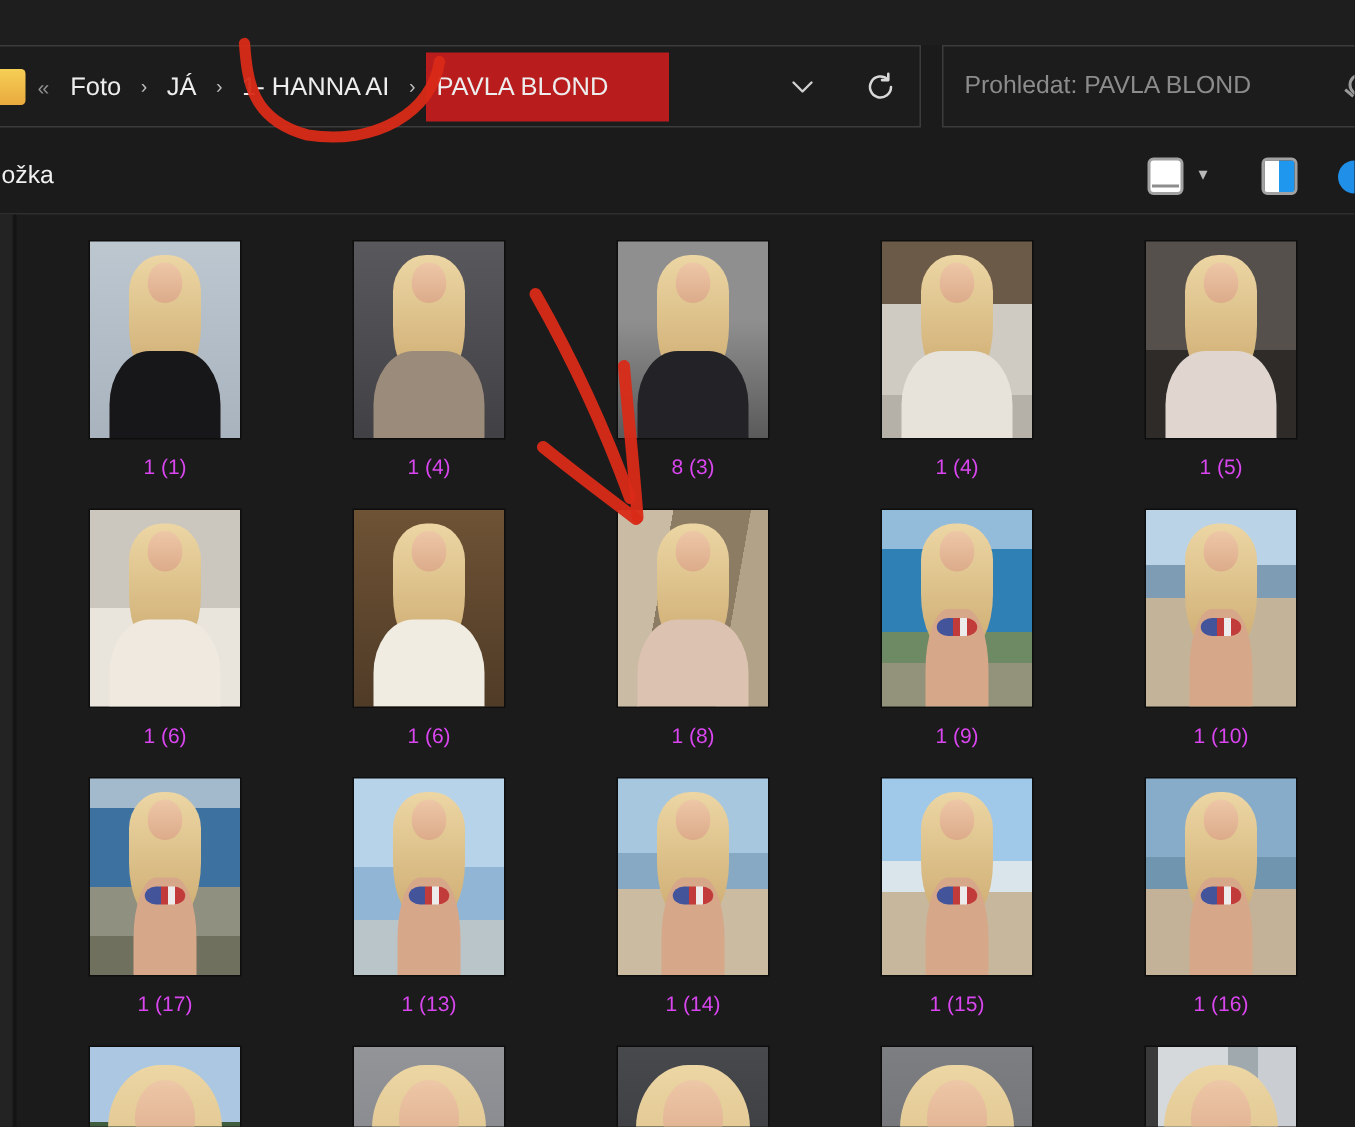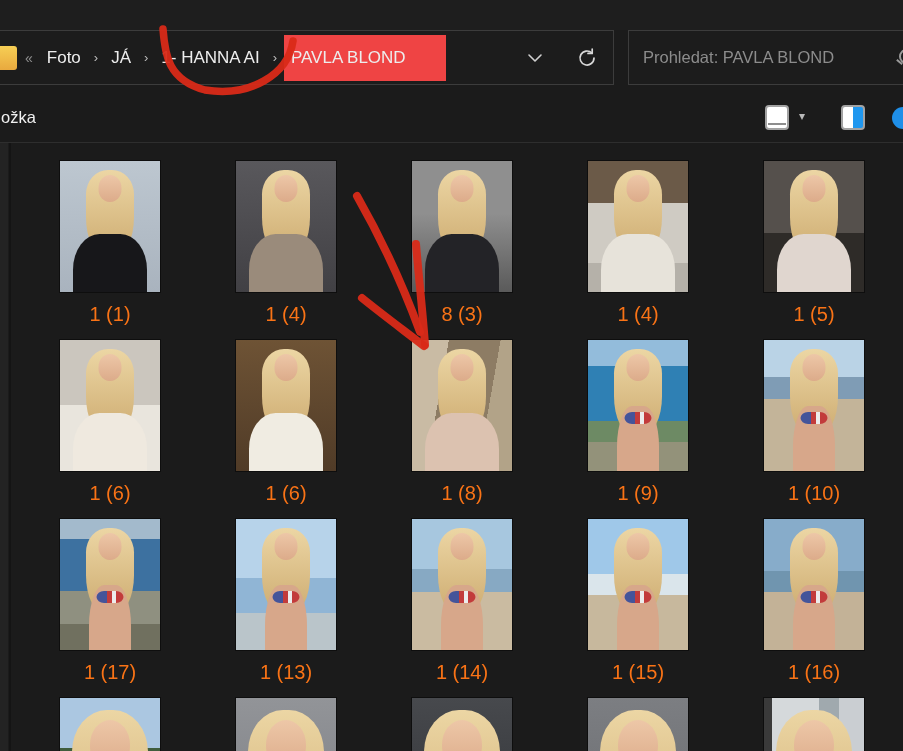--- a/index.html
+++ b/index.html
@@ -30,21 +30,21 @@
   .magnifier{position:absolute;right:2px;top:17px;width:20px;height:20px;}
   .magnifier .lens{position:absolute;left:4px;top:1px;width:11px;height:11px;border:2px solid #9a9a9a;border-radius:50%;}
   .magnifier .handle{position:absolute;left:1px;top:13px;width:7px;height:2px;background:#9a9a9a;transform:rotate(40deg);}
   .folder-glyph{
     width:22px;height:24px;margin-left:-4px;margin-right:6px;flex:none;
     background:linear-gradient(180deg,#f6cf55,#e9a93e);
     border-radius:0 3px 3px 0;
   }
   .back-chevrons{color:#8f8f8f;font-size:14px;margin:0 8px 0 2px;flex:none;}
   .crumb{color:#ededed;font-size:17px;padding:13px 6px;flex:none;white-space:nowrap;cursor:default;}
-  .crumb.sel{background:#ef4444;padding-left:7px;padding-right:40px;}
+  .crumb.sel{background:#b91c1c;padding-left:7px;padding-right:40px;}
   .crumb-sep{color:#bdbdbd;font-size:13px;margin:0 7px;flex:none;}
   .addr-spacer{flex:1;}
   .addr-chevron{flex:none;margin-right:30px;width:22px;height:22px;}
   .addr-refresh{flex:none;margin-right:15px;width:22px;height:22px;}
   .addr-chevron svg,.addr-refresh svg{display:block;}
   
   .toolbar{position:absolute;left:0;top:85px;width:903px;height:57px;padding-left:25px;}
   .nf-label{position:absolute;left:1px;top:23px;color:#f0f0f0;font-size:16.5px;}
   .view-btn1{position:absolute;left:765px;top:20px;width:24px;height:25px;
     border:2px solid #a2a2a2;border-radius:4px;background:#ffffff;box-sizing:border-box;}
@@ -57,21 +57,21 @@
   
   .content{position:absolute;left:0;top:142px;width:903px;height:609px;border-top:1px solid #2e2e2e;box-sizing:border-box;}
   .left-strip{position:absolute;left:0;top:0;width:8px;height:609px;background:#232323;}
   .left-line{position:absolute;left:9px;top:0;width:2px;height:609px;background:#141414;}
   .file-grid{
     position:absolute;left:60px;top:18px;
     display:grid;grid-template-columns:repeat(5,100px);column-gap:76px;grid-auto-rows:179px;
   }
   .tile{width:100px;position:relative;cursor:default;}
   .thumb{width:100px;height:131px;position:relative;overflow:hidden;box-shadow:0 0 0 1px rgba(0,0,0,.45);}
-  .tile-label{width:100px;text-align:center;color:#f97316;font-size:20px;margin-top:11px;}
+  .tile-label{width:100px;text-align:center;color:#d946ef;font-size:14px;margin-top:11px;}
   
   .hair{position:absolute;left:50%;top:7%;width:48%;height:66%;transform:translateX(-50%);
     background:linear-gradient(180deg,#ecd6a4,#cdab70);border-radius:46% 46% 42% 42% / 28% 28% 46% 46%;}
   .face{position:absolute;left:50%;top:11%;width:23%;height:20%;transform:translateX(-50%);
     background:linear-gradient(180deg,#edc7a7,#dcab8a);border-radius:50% 50% 48% 48%;}
   .torso{position:absolute;left:50%;bottom:0;width:74%;height:44%;transform:translateX(-50%);
     background:var(--outfit,#d7a78a);border-radius:36% 36% 0 0 / 62% 62% 0 0;}
   .bikini{display:none;}
   .tile.beach .torso{width:42%;height:50%;background:#d7a78a;}
   .tile.beach .bikini{display:block;position:absolute;left:50%;top:55%;width:27%;height:9%;

